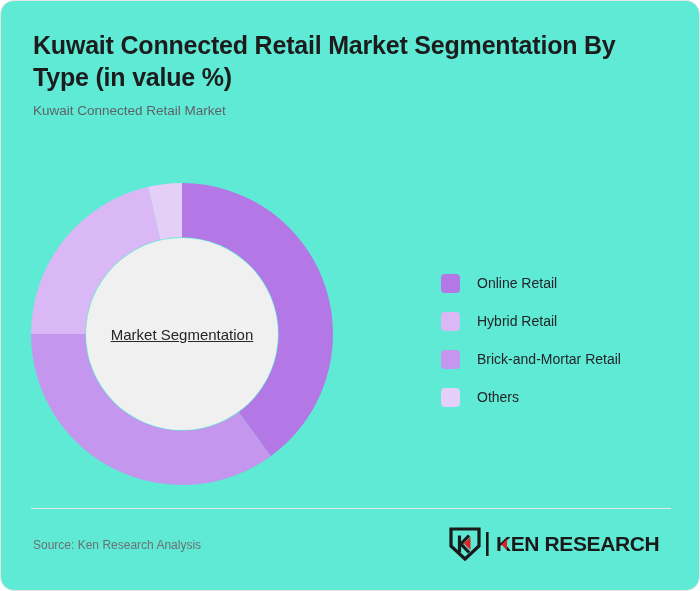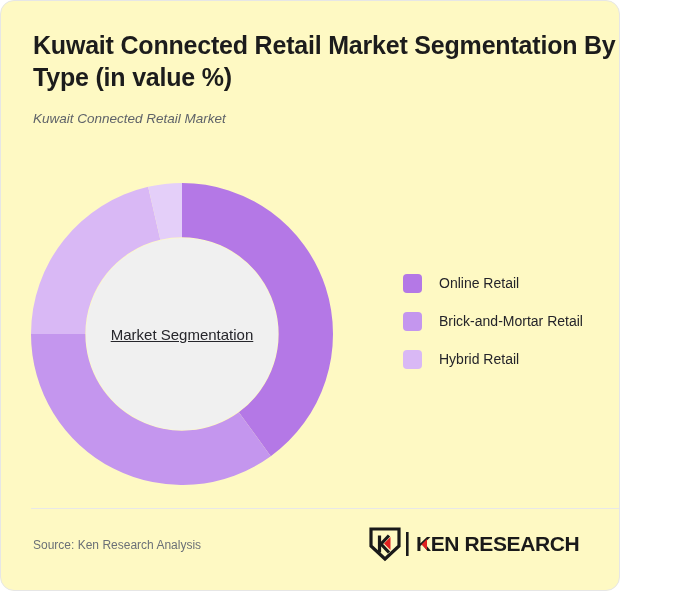--- a/index.html
+++ b/index.html
@@ -10,23 +10,23 @@
   body {
     width: 700px;
     height: 591px;
     font-family: "Liberation Sans", sans-serif;
     -webkit-font-smoothing: antialiased;
   }
 
   .card {
     position: relative;
     box-sizing: border-box;
-    width: 620px;
+    width: 700px;
     height: 591px;
-    background: #fef9c3;
+    background: #5eead4;
     border: 1px solid #e6e6e6;
     border-radius: 14px;
     overflow: hidden;
   }
 
   
   .header {
     position: absolute;
     left: 32px;
     top: 28px;
@@ -34,22 +34,21 @@
   }
   .chart-title {
     margin: 0;
     font-size: 25px;
     line-height: 32px;
     font-weight: bold;
     color: #1c1c1c;
     letter-spacing: -0.2px;
   }
   .subtitle-group {
-    margin-top: 16px;
-    font-style: italic;
+    margin-top: 8px;
   }
   .chart-subtitle {
     font-size: 13.5px;
     line-height: 20px;
     color: #5f6369;
   }
 
   
   .plot-area {
     position: absolute;
@@ -82,21 +81,21 @@
     justify-content: center;
     font-size: 15px;
     color: #26262b;
     pointer-events: none;
     text-decoration: underline;
   }
 
   
   .legend {
     position: absolute;
-    left: 402px;
+    left: 440px;
     top: 98px;
     width: 250px;
   }
   .legend-item {
     display: flex;
     align-items: center;
     height: 38px;
   }
   .legend-swatch {
     width: 19px;
@@ -169,26 +168,30 @@
       </svg>
       <div class="center-label">Market Segmentation</div>
     </div>
 
     <div class="legend" id="legend">
         <div class="legend-item">
           <span class="legend-swatch" style="background: rgb(180, 120, 230);"></span>
           <span class="legend-label">Online Retail</span>
         </div>
         <div class="legend-item">
+          <span class="legend-swatch" style="background: rgb(217, 184, 245);"></span>
+          <span class="legend-label">Hybrid Retail</span>
+        </div>
+        <div class="legend-item">
           <span class="legend-swatch" style="background: rgb(196, 150, 238);"></span>
           <span class="legend-label">Brick-and-Mortar Retail</span>
         </div>
         <div class="legend-item">
-          <span class="legend-swatch" style="background: rgb(217, 184, 245);"></span>
-          <span class="legend-label">Hybrid Retail</span>
+          <span class="legend-swatch" style="background: rgb(228, 207, 249);"></span>
+          <span class="legend-label">Others</span>
         </div>
       </div>
   </div>
 
   <div class="divider"></div>
   <div class="source-text">Source: Ken Research Analysis</div>
 
   <div class="logo">
     <svg class="logo-mark" width="34" height="36" viewBox="0 0 34 36">
       <path id="logo-shield" d="M3 3 H31 V20 L17 33 L3 20 Z" fill="none" stroke-width="3.2" stroke="#1a1a1a"></path>

